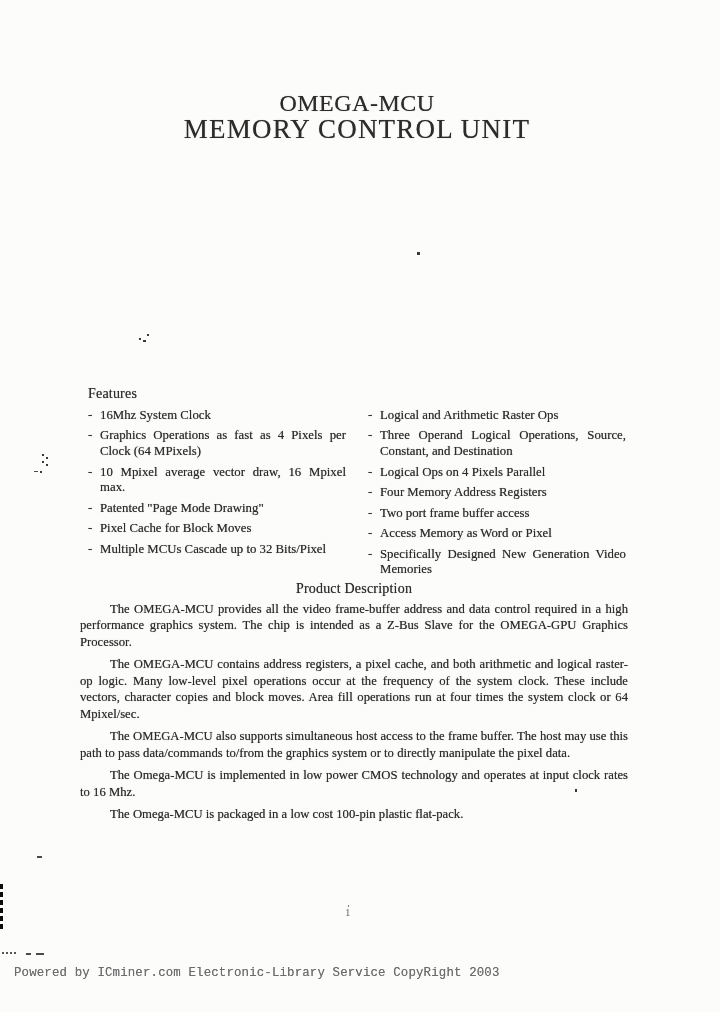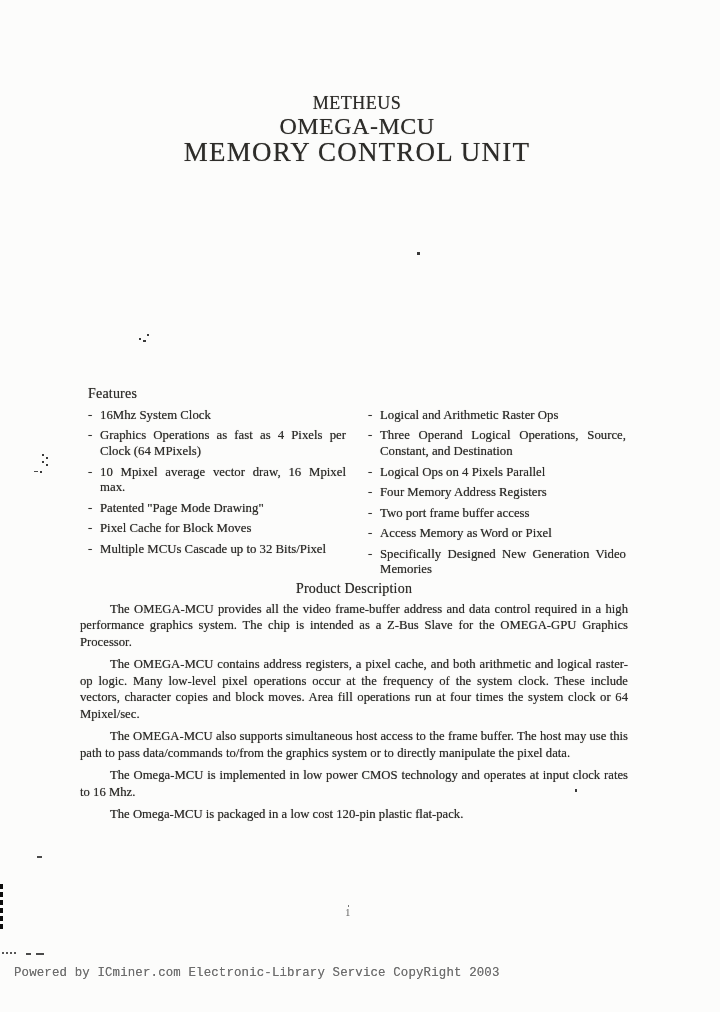--- a/index.html
+++ b/index.html
@@ -48,21 +48,20 @@
     position:absolute;left:2px;top:952px;width:16px;height:2px;
     background:repeating-linear-gradient(to right,#555 0 2px,transparent 2px 4px);
   }
 </style>
 </head>
 <body>
 
 <div class="page">
 
   <div class="header">
-    <div class="brand-line">METHEUS</div>
     <div class="product-line">OMEGA-MCU</div>
     <div class="doc-title">MEMORY CONTROL UNIT</div>
   </div>
 
   <div class="features">
     <div class="section-heading">Features</div>
     <div class="feature-cols">
       <div class="fcol-left">
           <div class="feature-item">
             <span class="dash">-</span>
@@ -122,21 +121,21 @@
     </div>
   </div>
 
   <div class="description">
     <div class="section-heading">Product Description</div>
     <div>
         <p class="para">The OMEGA-MCU provides all the video frame-buffer address and data control required in a high performance graphics system. The chip is intended as a Z-Bus Slave for the OMEGA-GPU Graphics Processor.</p>
         <p class="para">The OMEGA-MCU contains address registers, a pixel cache, and both arithmetic and logical raster-op logic. Many low-level pixel operations occur at the frequency of the system clock. These include vectors, character copies and block moves. Area fill operations run at four times the system clock or 64 Mpixel/sec.</p>
         <p class="para">The OMEGA-MCU also supports simultaneous host access to the frame buffer. The host may use this path to pass data/commands to/from the graphics system or to directly manipulate the pixel data.</p>
         <p class="para">The Omega-MCU is implemented in low power CMOS technology and operates at input clock rates to 16 Mhz.</p>
-        <p class="para">The Omega-MCU is packaged in a low cost 120-pin plastic flat-pack.</p>
+        <p class="para">The Omega-MCU is packaged in a low cost 100-pin plastic flat-pack.</p>
       </div>
   </div>
 
   <div class="page-number">1</div>
 
   <div class="footer-text">Powered by ICminer.com Electronic-Library Service CopyRight 2003</div>
 
   <div class="left-bar"></div>
   <div class="footer-dots"></div>
   <div class="dash-mark" style="left:26px;top:953px;width:5px;"></div>

